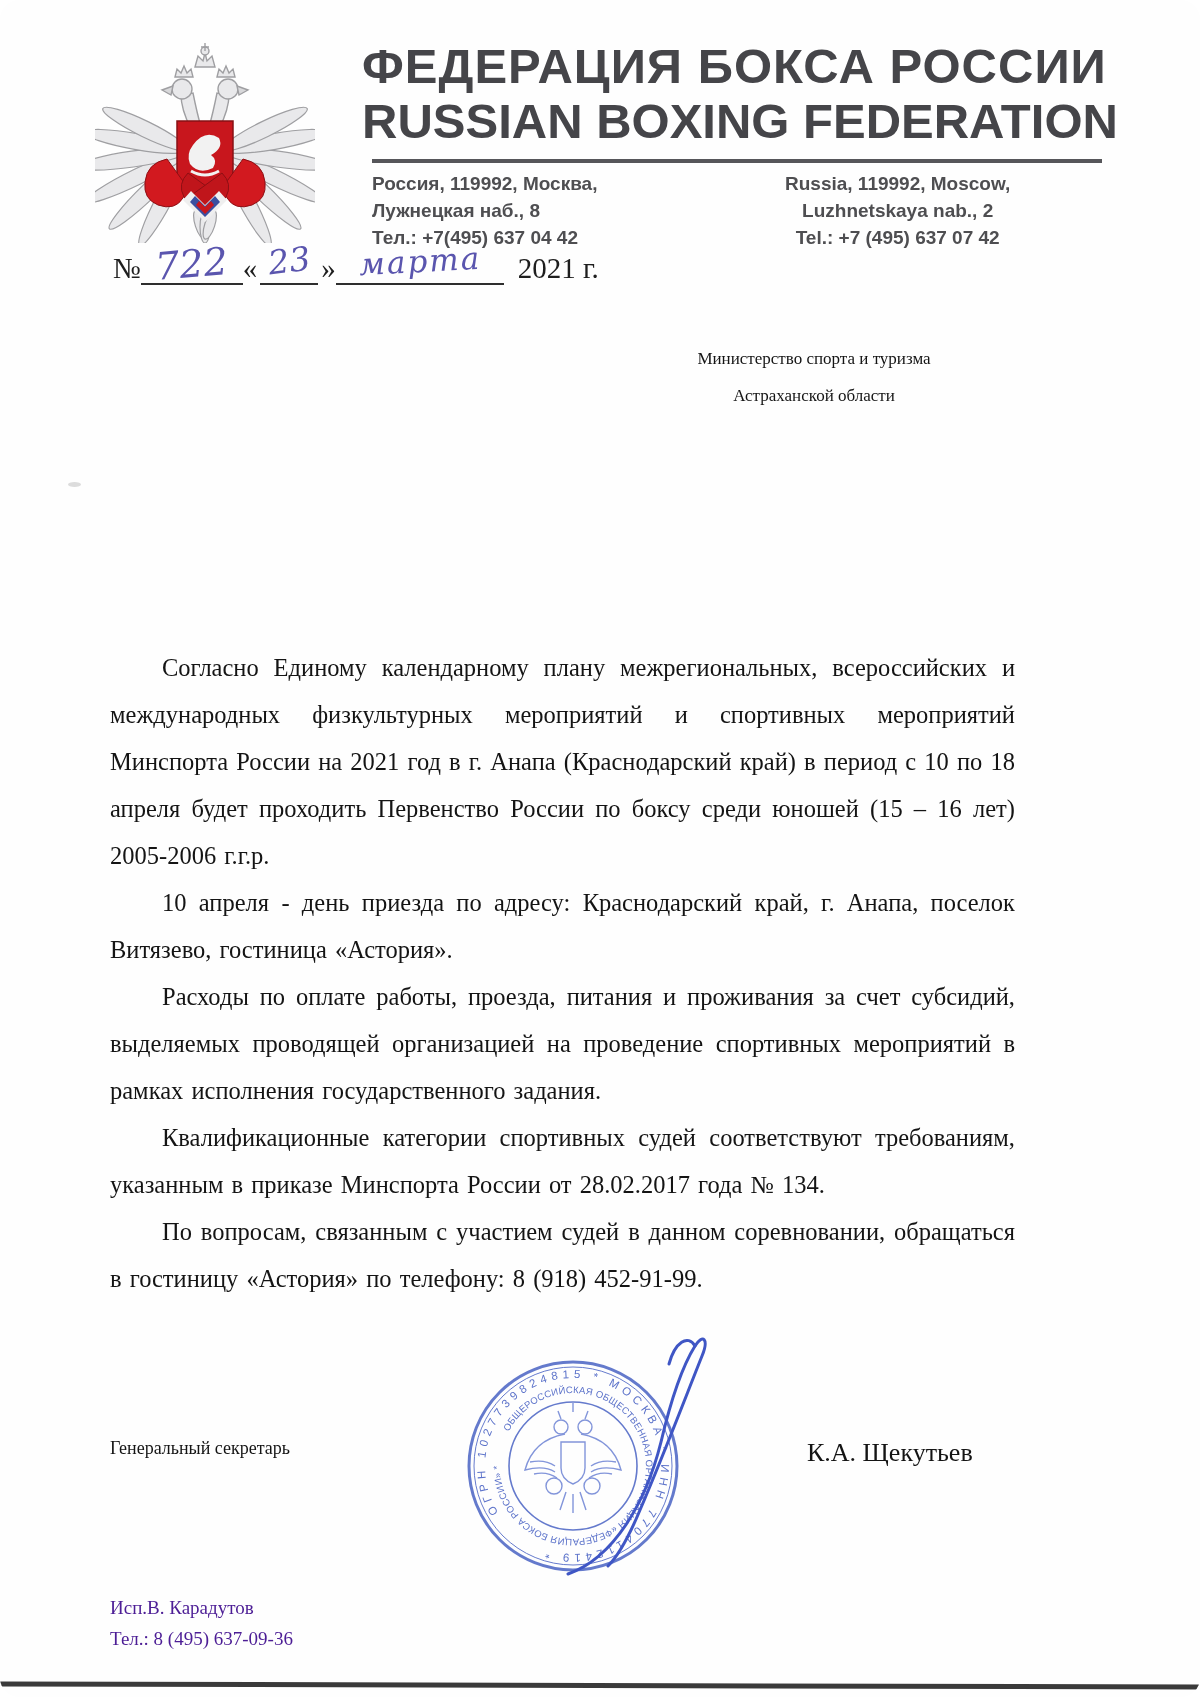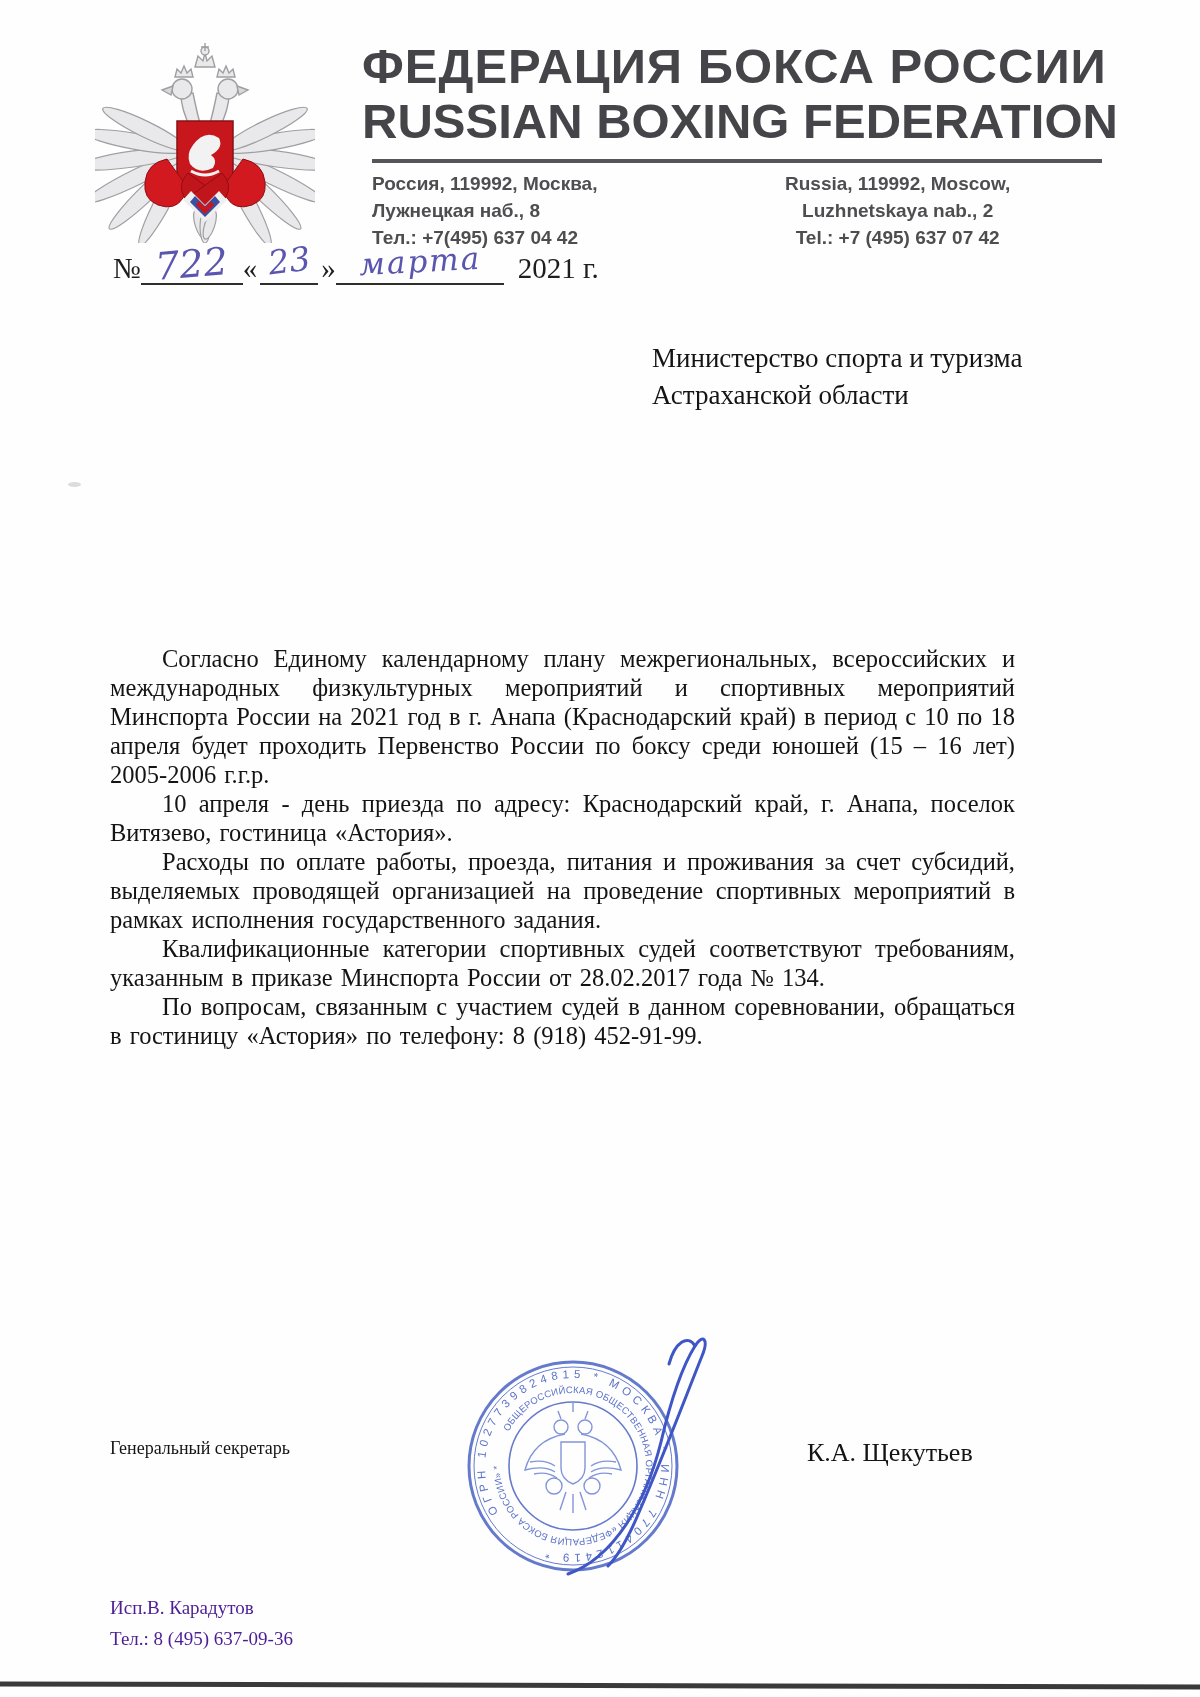--- a/index.html
+++ b/index.html
@@ -1,17 +1,17 @@
 <!DOCTYPE html>
 <html><head>
 <meta charset="utf-8">
 <style>
   html,body{margin:0;padding:0;background:#ffffff;}
   .page{position:relative;width:1200px;height:1697px;background:#fefefe;overflow:hidden;
-        font-family:"Liberation Serif",serif;color:#161616;}
+        font-family:"Liberation Serif",serif;color:#161616;border-radius:19px;}
 
   
   .logo{position:absolute;left:95px;top:33px;width:220px;height:210px;}
   .masthead{position:absolute;left:362px;top:38px;width:745px;}
   .org-ru{font-family:"Liberation Sans",sans-serif;font-weight:700;font-size:49px;line-height:56px;
           color:#454549;letter-spacing:1px;white-space:nowrap;}
   .org-en{font-family:"Liberation Sans",sans-serif;font-weight:700;font-size:49px;line-height:54px;
           color:#454549;letter-spacing:0px;white-space:nowrap;}
   .head-rule{position:absolute;left:372px;top:159px;width:730px;height:4px;background:#56565a;}
   .addr{position:absolute;top:170px;font-family:"Liberation Sans",sans-serif;font-weight:700;
@@ -26,26 +26,26 @@
   .u1{width:102px;}
   .u2{width:58px;margin:0 3px;}
   .u3{width:168px;margin-right:10px;}
   .hand{font-family:"DejaVu Serif",serif;font-style:italic;color:#5a55ae;display:inline-block;}
   .h-num{font-size:38px;transform:rotate(-5deg) translateY(3px);}
   .h-day{font-size:33px;transform:rotate(-7deg) translateY(2px);}
   .h-month{font-size:31px;transform:rotate(-3deg) translateY(4px);letter-spacing:2px;}
   .ref-year{margin-left:4px;margin-top:16px;}
 
   
-  .recipient{position:absolute;left:652px;top:340px;width:380px;
-             font-size:27px;line-height:37px;color:#141414;}
+  .recipient{position:absolute;left:624px;top:340px;width:380px;text-align:center;
+             font-size:17px;line-height:37px;color:#141414;}
 
   
   .body-text{position:absolute;left:110px;top:644px;width:905px;
-             font-size:24.5px;line-height:29px;text-align:justify;color:#141414;}
+             font-size:24.5px;line-height:47px;text-align:justify;color:#141414;}
   .body-text p{margin:0;text-indent:52px;word-spacing:2px;}
 
   
   .sig-title{position:absolute;left:110px;top:1438px;font-size:18px;color:#141414;white-space:nowrap;}
   .sig-name{position:absolute;left:807px;top:1438px;font-size:26px;color:#141414;white-space:nowrap;}
   .stamp-wrap{position:absolute;left:418px;top:1306px;width:320px;height:320px;}
 
   
   .footer{position:absolute;left:110px;top:1592px;font-size:19px;line-height:31px;color:#4c1d95;}
 

